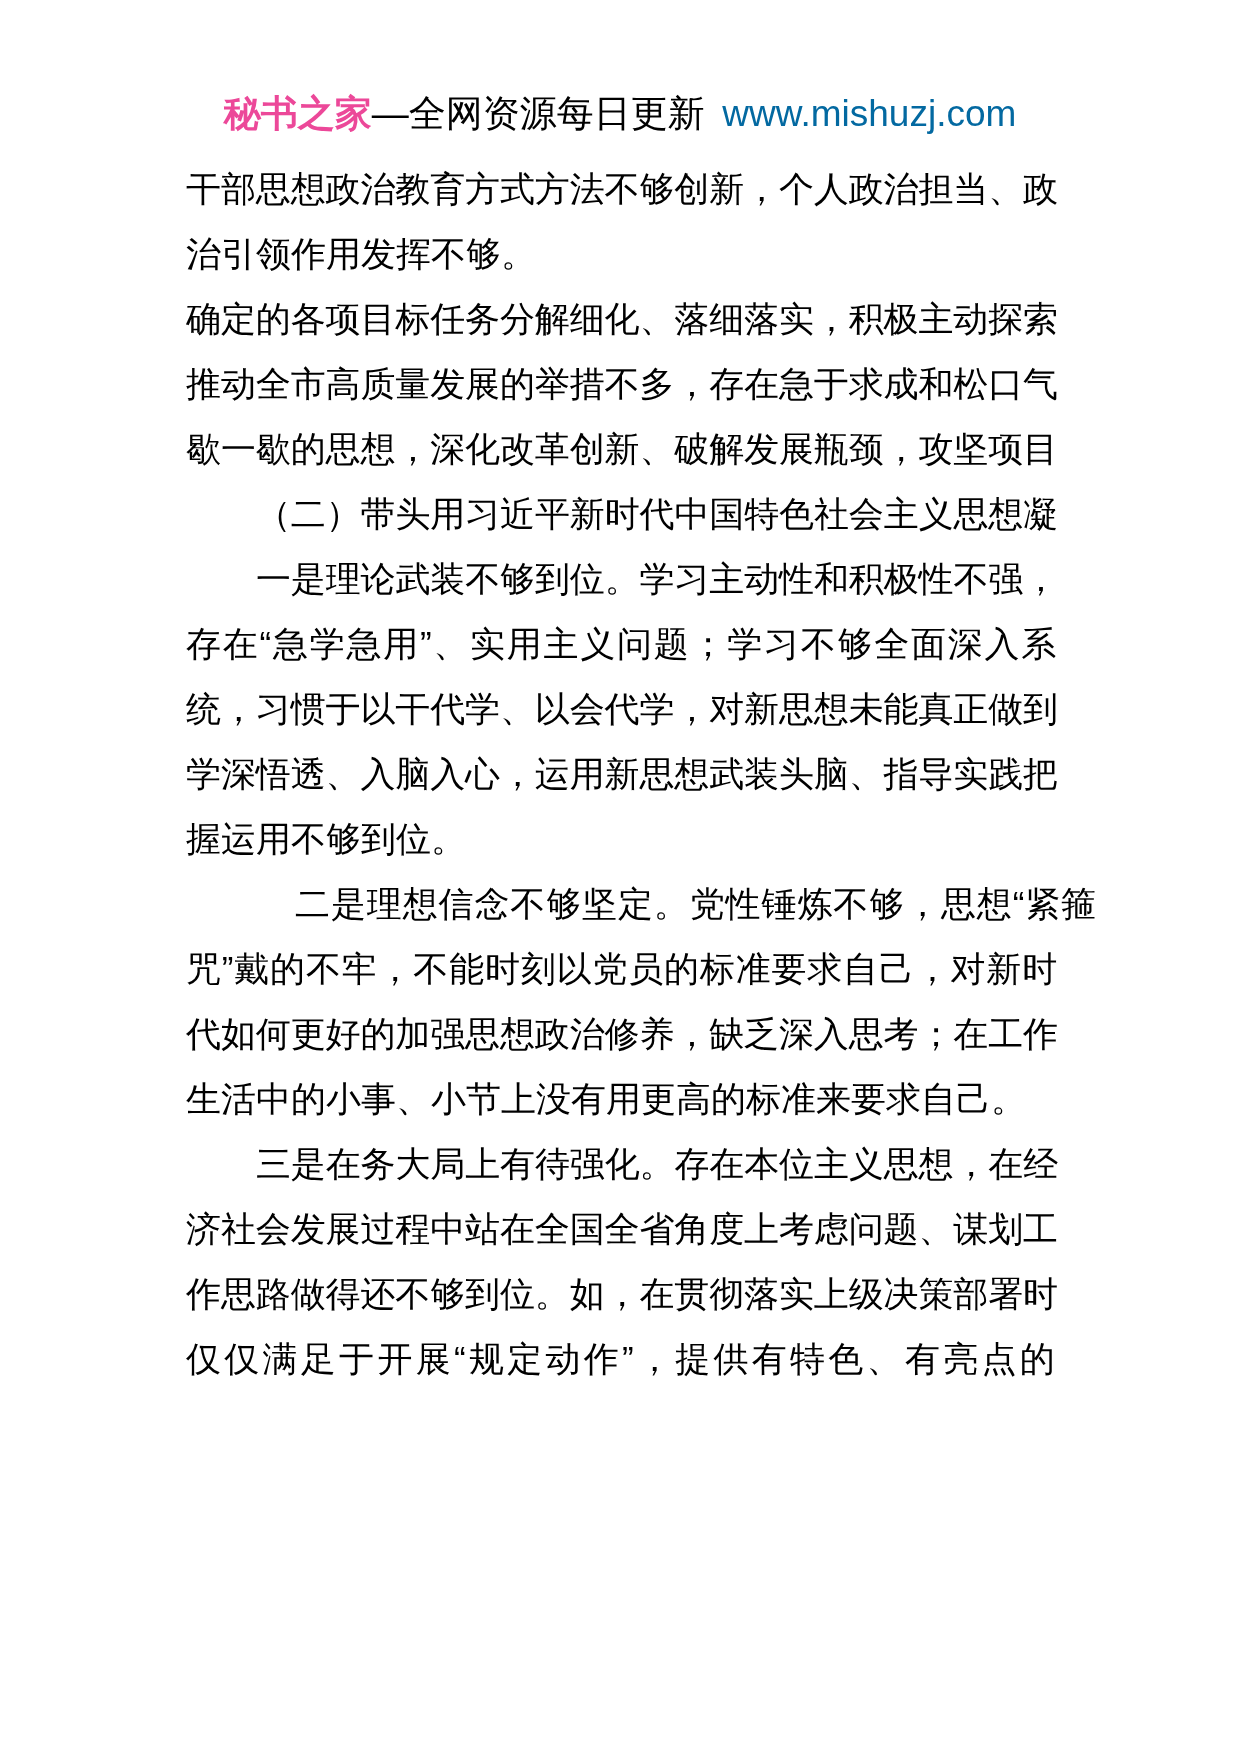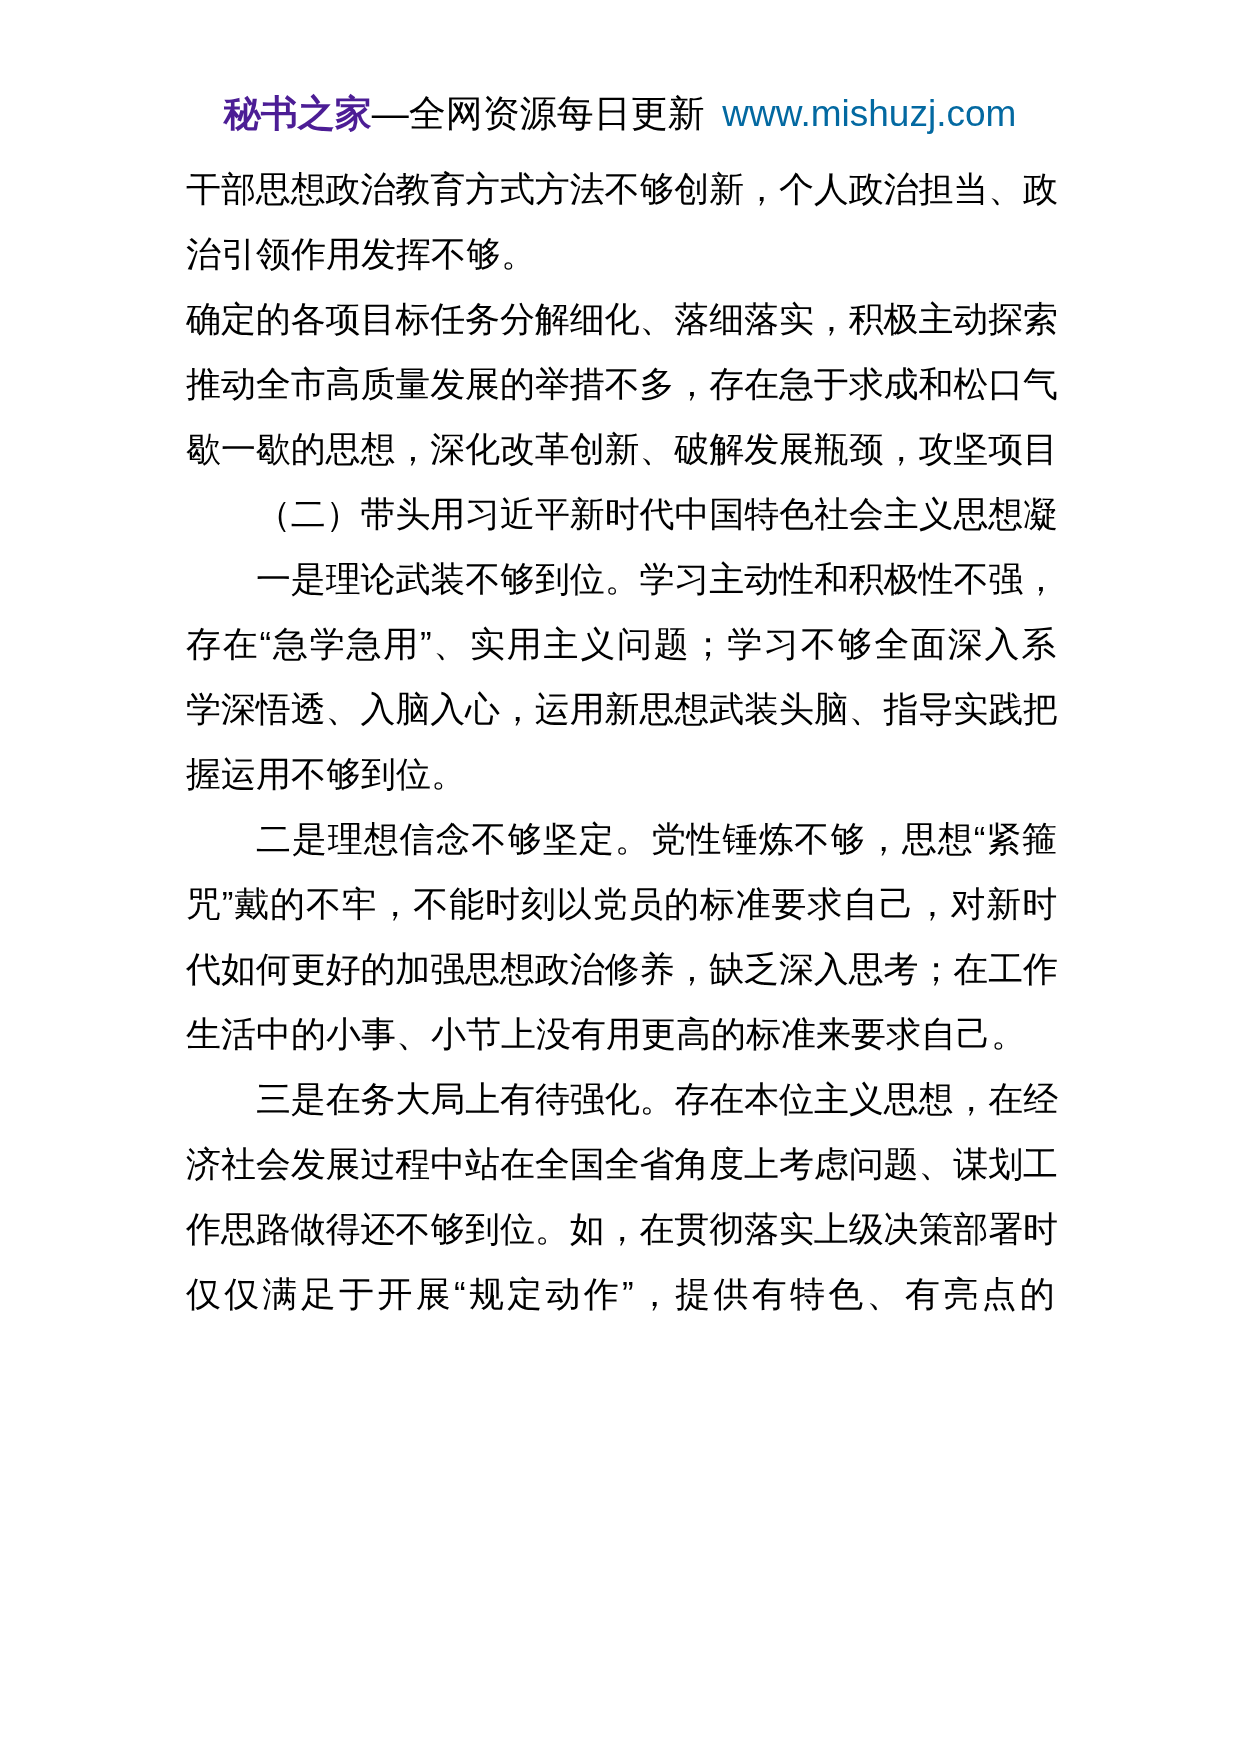--- a/index.html
+++ b/index.html
@@ -48,35 +48,36 @@
   .line-text {
     display: inline-block;
   }
 </style>
 </head>
 <body>
 
 <div class="page">
 
   <div class="header">
-    <span class="brand" style="color: #4c1d95;">秘书之家</span><span class="tagline" style="color: rgb(0, 0, 0);">—全网资源每日更新</span><span>  </span><span class="url" style="color: #0369a1;">www.mishuzj.com</span>
+    <span class="brand" style="color: #ec4899;">秘书之家</span><span class="tagline" style="color: rgb(0, 0, 0);">—全网资源每日更新</span><span>  </span><span class="url" style="color: #0369a1;">www.mishuzj.com</span>
   </div>
 
   <div class="doc-body" id="doc-body">
       <div class="line"><span class="line-text" style="letter-spacing: -0.12px;">干部思想政治教育方式方法不够创新，个人政治担当、政</span></div>
       <div class="line"><span class="line-text">治引领作用发挥不够。</span></div>
       <div class="line"><span class="line-text" style="letter-spacing: -0.12px;">确定的各项目标任务分解细化、落细落实，积极主动探索</span></div>
       <div class="line"><span class="line-text" style="letter-spacing: -0.12px;">推动全市高质量发展的举措不多，存在急于求成和松口气</span></div>
       <div class="line"><span class="line-text" style="letter-spacing: -0.12px;">歇一歇的思想，深化改革创新、破解发展瓶颈，攻坚项目</span></div>
       <div class="line indent"><span class="line-text" style="letter-spacing: -0.130435px;">（二）带头用习近平新时代中国特色社会主义思想凝</span></div>
       <div class="line indent"><span class="line-text" style="letter-spacing: -0.130435px;">一是理论武装不够到位。学习主动性和积极性不强，</span></div>
       <div class="line"><span class="line-text" style="letter-spacing: 1.7475px;">存在“急学急用”、实用主义问题；学习不够全面深入系</span></div>
+      <div class="line"><span class="line-text" style="letter-spacing: -0.12px;">统，习惯于以干代学、以会代学，对新思想未能真正做到</span></div>
       <div class="line"><span class="line-text" style="letter-spacing: -0.12px;">学深悟透、入脑入心，运用新思想武装头脑、指导实践把</span></div>
       <div class="line"><span class="line-text">握运用不够到位。</span></div>
-      <div class="line indent"><span class="line-text" style="letter-spacing: 0.884511px;">二是理想信念不够坚定。党性锤炼不够，思想“紧箍</span></div>
+      <div class="line indent"><span class="line-text" style="letter-spacing: 0.884511px; margin-left: 39px;">二是理想信念不够坚定。党性锤炼不够，思想“紧箍</span></div>
       <div class="line"><span class="line-text" style="letter-spacing: 0.81375px;">咒”戴的不牢，不能时刻以党员的标准要求自己，对新时</span></div>
       <div class="line"><span class="line-text" style="letter-spacing: -0.12px;">代如何更好的加强思想政治修养，缺乏深入思考；在工作</span></div>
       <div class="line"><span class="line-text">生活中的小事、小节上没有用更高的标准来要求自己。</span></div>
       <div class="line indent"><span class="line-text" style="letter-spacing: -0.130435px;">三是在务大局上有待强化。存在本位主义思想，在经</span></div>
       <div class="line"><span class="line-text" style="letter-spacing: -0.12px;">济社会发展过程中站在全国全省角度上考虑问题、谋划工</span></div>
       <div class="line"><span class="line-text" style="letter-spacing: -0.12px;">作思路做得还不够到位。如，在贯彻落实上级决策部署时</span></div>
       <div class="line"><span class="line-text" style="letter-spacing: 3.27865px;">仅仅满足于开展“规定动作”，提供有特色、有亮点的</span></div>
     </div>
 
 </div>

